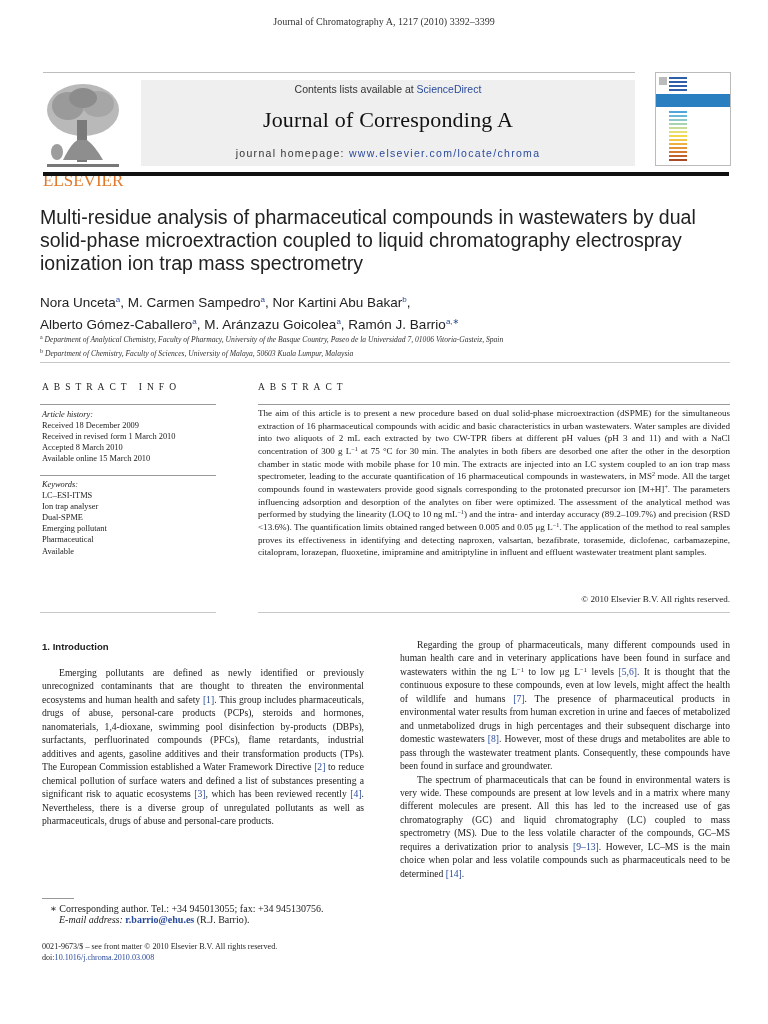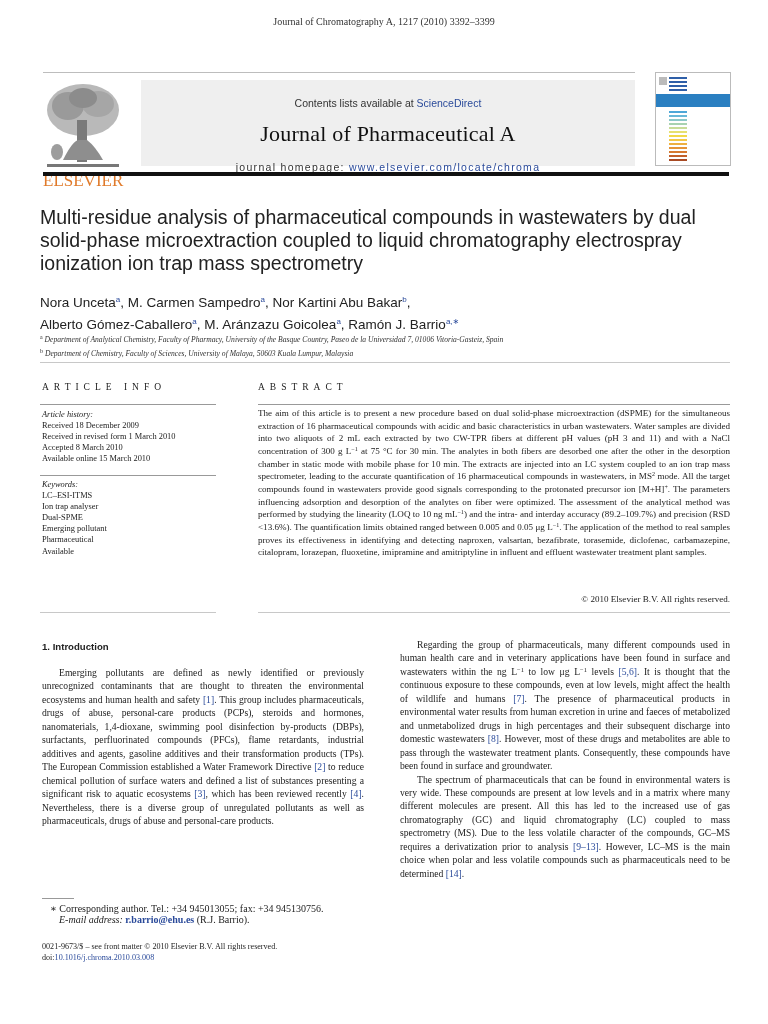--- a/index.html
+++ b/index.html
@@ -5,21 +5,21 @@
   html, body { margin: 0; padding: 0; background: #ffffff; }
   body { width: 768px; height: 1024px; position: relative; overflow: hidden;
          font-family: "Liberation Serif", "DejaVu Serif", serif; color: #222; }
   .abs { position: absolute; }
   .running-head { top: 16px; left: 0; width: 768px; text-align: center; font-size: 10px; color: #333; }
   .hdr-rule-top { top: 72px; left: 43px; width: 592px; height: 1px; background: #bdbdbd; }
   .logo { top: 80px; left: 43px; width: 80px; height: 110px; }
   .logo-tree { width: 78px; height: 88px; }
   .logo-text { font-family: "Liberation Serif", serif; font-size: 17px; color: #e07a2a; letter-spacing: 0px; line-height: 18px; margin-top: 0px; }
   .hdr-box { top: 80px; left: 141px; width: 494px; height: 86px; background: #efefef; text-align: center; }
-  .contents { font-family: "Liberation Sans", sans-serif; font-size: 10.5px; color: #333; margin-top: 17px; }
+  .contents { font-family: "Liberation Sans", sans-serif; font-size: 10.5px; color: #333; margin-top: 3px; }
   .contents .sd { color: #2a4a9a; }
   .jtitle { font-family: "Liberation Serif", serif; font-size: 22px; color: #111; margin-top: 12px; letter-spacing: 0.2px; }
   .homepage { font-family: "Liberation Sans", sans-serif; font-size: 10.5px; color: #333; letter-spacing: 1.3px; margin-top: 14px; }
   .homepage .url { color: #2a4a9a; }
   .cover { top: 72px; left: 655px; width: 74px; height: 92px; border: 1px solid #bbb; background: #fff; overflow: hidden; }
   .cover .band { position: absolute; left: 0; top: 21px; width: 74px; height: 13px; background: #2a7fc1; }
   .cover .stripe { position: absolute; left: 13px; width: 18px; height: 2px; }
   .cover .mini-logo { position: absolute; left: 3px; top: 4px; width: 8px; height: 8px; background: #bbb; }
   .hdr-rule-bottom { top: 172px; left: 43px; width: 686px; height: 4px; background: #111; }
 
@@ -79,21 +79,21 @@
     <rect x="4" y="84" width="72" height="3" fill="#777"></rect>
     <ellipse cx="14" cy="72" rx="6" ry="8" fill="#9d9d9d"></ellipse>
   </svg>
   <div class="logo-text">ELSEVIER</div>
 </div>
 
 <div class="abs hdr-box">
   <div class="contents">
     <span>Contents lists available at </span><span class="sd">ScienceDirect</span>
   </div>
-  <div class="jtitle">Journal of Pharmaceutical A</div>
+  <div class="jtitle">Journal of Corresponding A</div>
   <div class="homepage">
     <span>journal homepage: </span><span class="url">www.elsevier.com/locate/chroma</span>
   </div>
 </div>
 
 <div class="abs cover">
   <div class="mini-logo"></div>
   <div class="stripe" style="top:4px;background:#2f5fa8;"></div>
   <div class="stripe" style="top:8px;background:#2f5fa8;"></div>
   <div class="stripe" style="top:12px;background:#2f5fa8;"></div>
@@ -127,21 +127,21 @@
   <span><span>Ramón J. Barrio</span><sup>a,∗</sup></span>
 </div>
 
 <div class="abs affils">
   <div><sup>a</sup> <span>Department of Analytical Chemistry, Faculty of Pharmacy, University of the Basque Country, Paseo de la Universidad 7, 01006 Vitoria-Gasteiz, Spain</span></div>
   <div><sup>b</sup> <span>Department of Chemistry, Faculty of Sciences, University of Malaya, 50603 Kuala Lumpur, Malaysia</span></div>
 </div>
 
 <div class="abs rule-affil"></div>
 
-<div class="abs sec-head ai-head">ARTICLE INFO</div>
+<div class="abs sec-head ai-head">ABSTRACT INFO</div>
 <div class="abs sec-head ab-head">ABSTRACT</div>
 <div class="abs rule-ai1"></div>
 <div class="abs rule-ab1"></div>
 
 <div class="abs ai-history">
   <div class="lbl">Article history:</div>
   <div>Received 18 December 2009</div>
   <div>Received in revised form 1 March 2010</div>
   <div>Accepted 8 March 2010</div>
   <div>Available online 15 March 2010</div>

